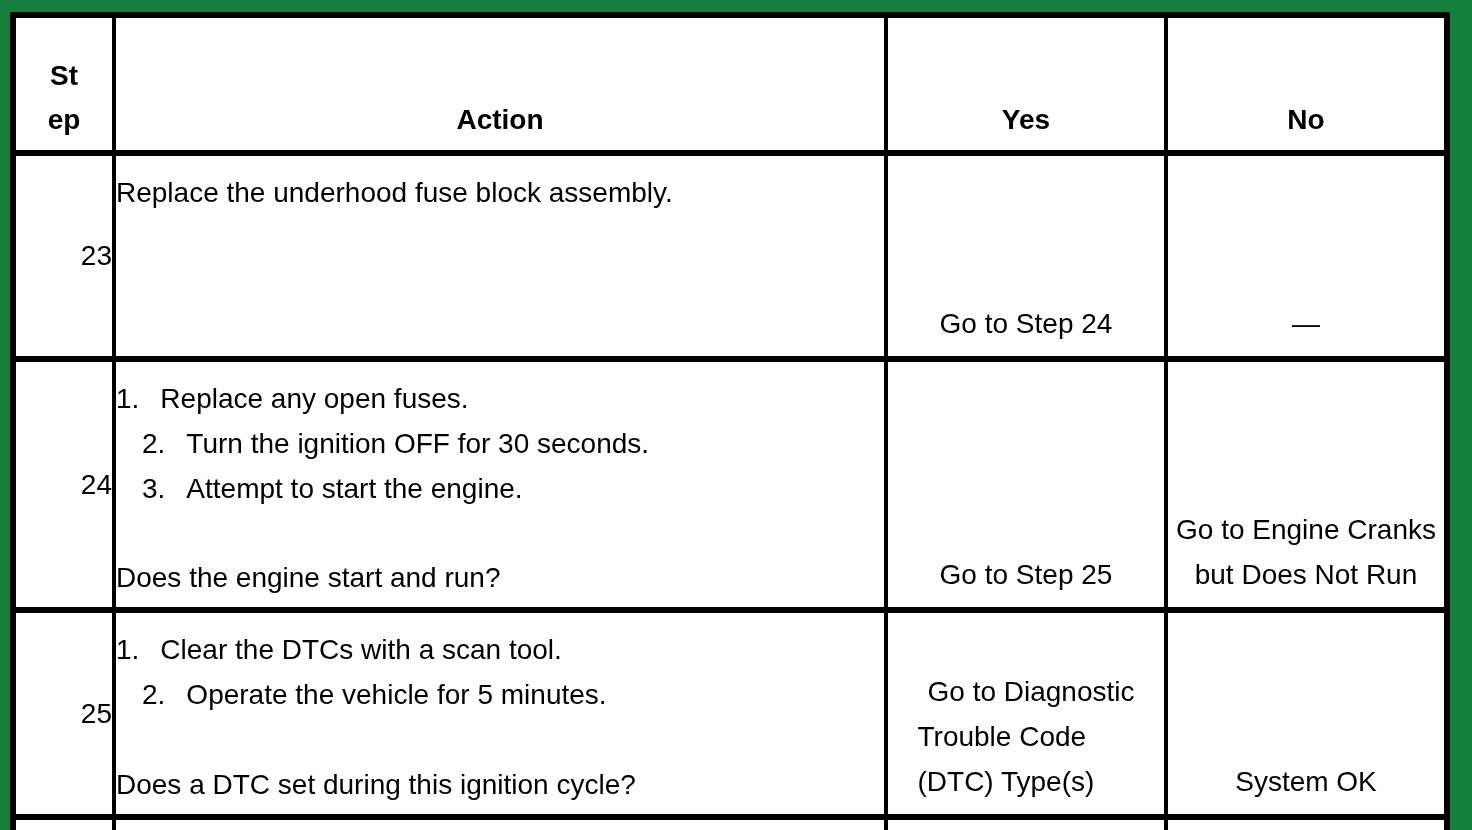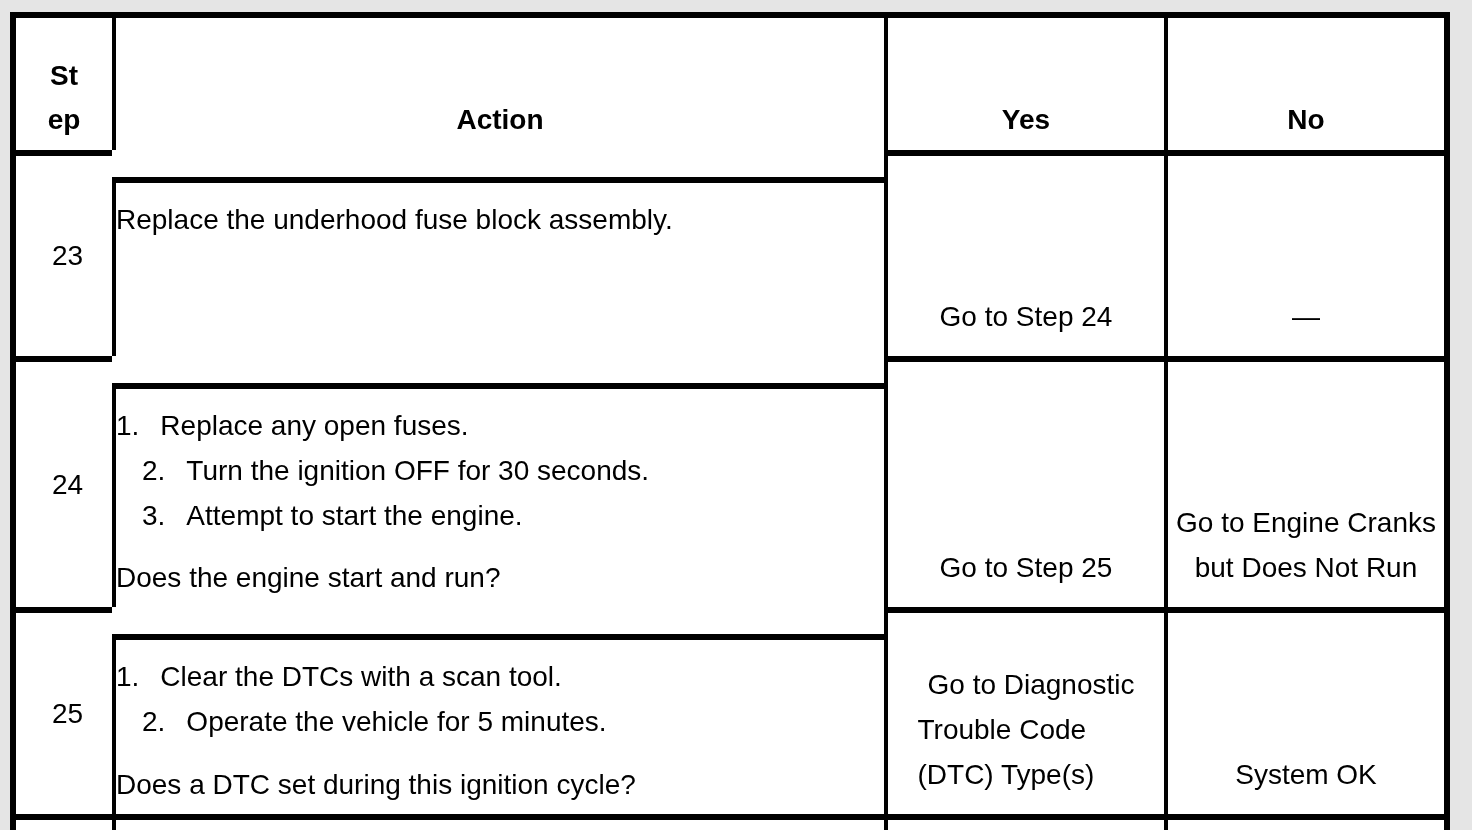--- a/index.html
+++ b/index.html
@@ -9,21 +9,21 @@
     height: 830px;
     overflow: hidden;
     background: #ffffff;
     font-family: "Liberation Sans", sans-serif;
     color: #000000;
   }
   .page {
     position: relative;
     width: 1472px;
     height: 830px;
-    background: #e5e5e5;
+    background: #15803d;
   }
   .tbl {
     position: absolute;
     left: 10px;
     top: 12px;
     border: 6px solid #000;
     display: grid;
     grid-template-columns: 96px 772px 280px 280px;
     grid-template-rows: 132px 206px 251px 207px 120px;
     background: #fff;
@@ -46,31 +46,30 @@
     padding-bottom: 8px;
     line-height: 44px;
     text-align: center;
   }
   .hd .two-line div { line-height: 44px; }
 
   
   .stepcell {
     display: flex;
     align-items: center;
-    justify-content: flex-start;
+    justify-content: flex-end;
     padding-left: 36px;
   }
 
   
   .actioncell {
     display: flex;
     flex-direction: column;
     justify-content: space-between;
     padding: 20px 8px 12px 0;
-    margin-top: 27px;
   }
   .action-line { line-height: 34px; }
   .action-line.ind { padding-left: 11px; }
   .li {
     display: flex;
     line-height: 34px;
     margin-bottom: 11px;
   }
   .li .num { min-width: 23px; margin-right: 21px; }
   .li.indent { margin-left: 26px; }
@@ -78,21 +77,21 @@
     line-height: 34px;
     padding-left: 0;
   }
 
   
   .valcell {
     display: flex;
     align-items: flex-end;
     justify-content: center;
     text-align: center;
-    padding-bottom: 17px;
+    padding-bottom: 10px;
     line-height: 45px;
   }
   .valcell .lines div { line-height: 45px; }
   .valcell .lines.align-left { text-align: left; }
   .valcell .lines.align-left div.ind { padding-left: 10px; }
 </style>
 </head>
 <body>
 
 <div class="page">

